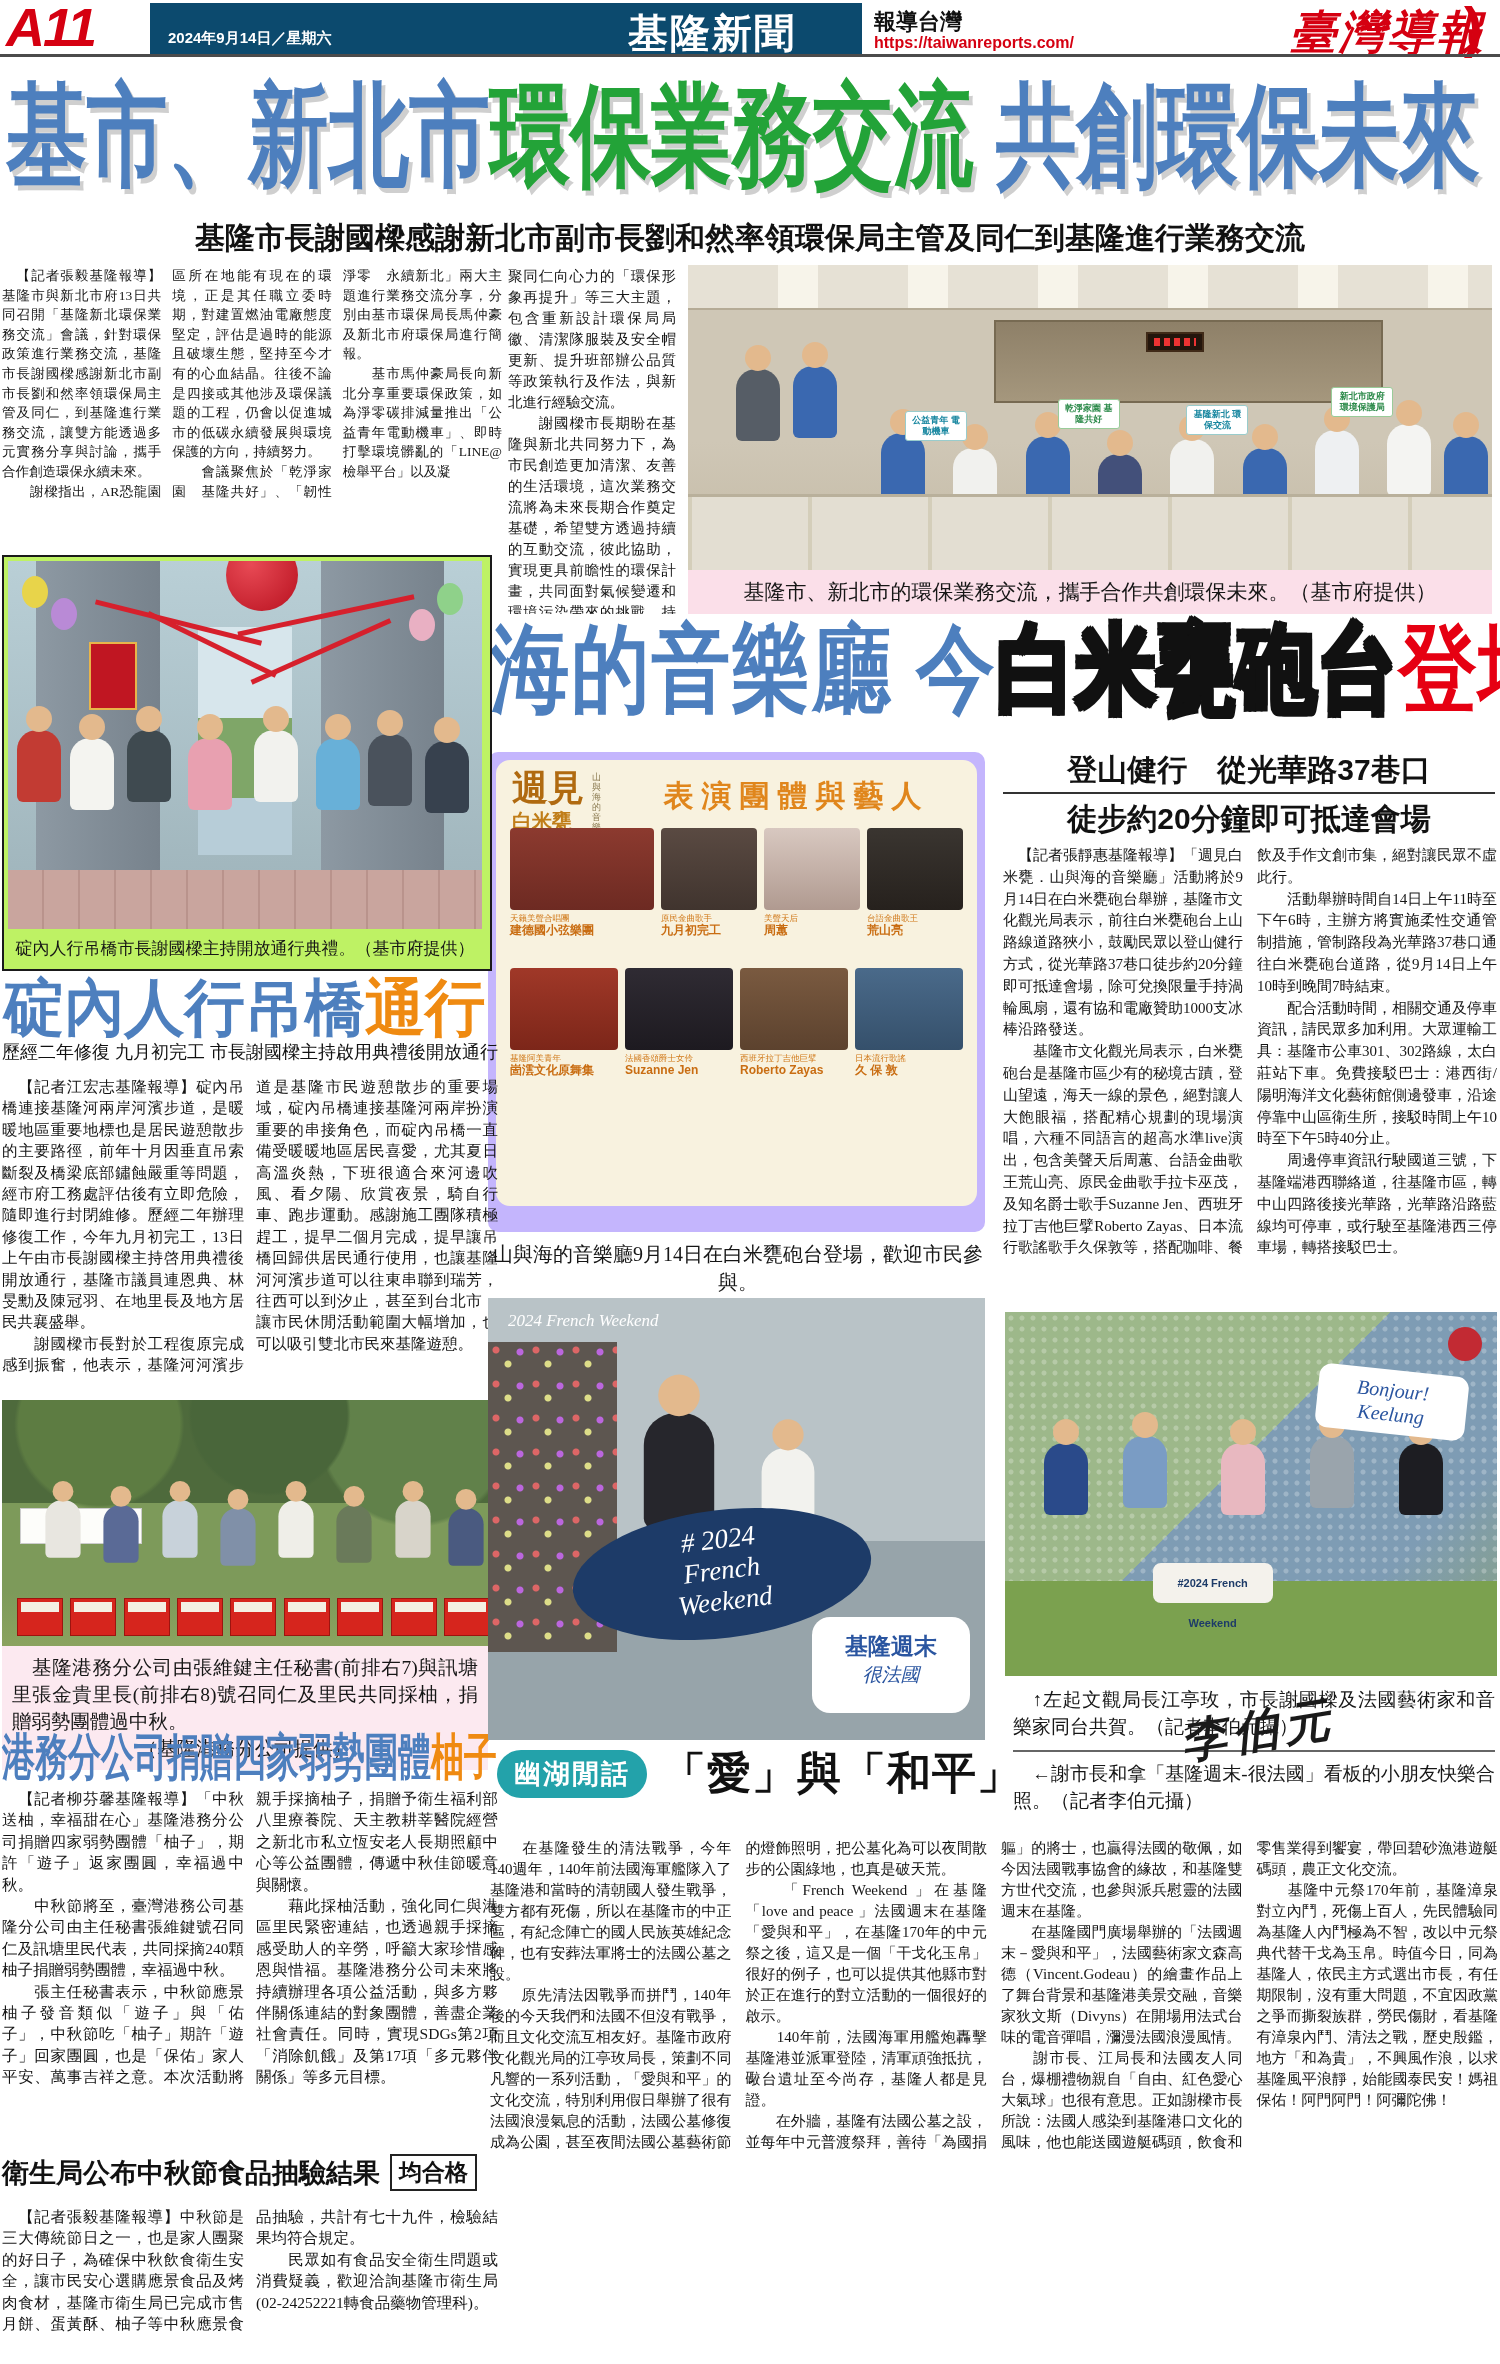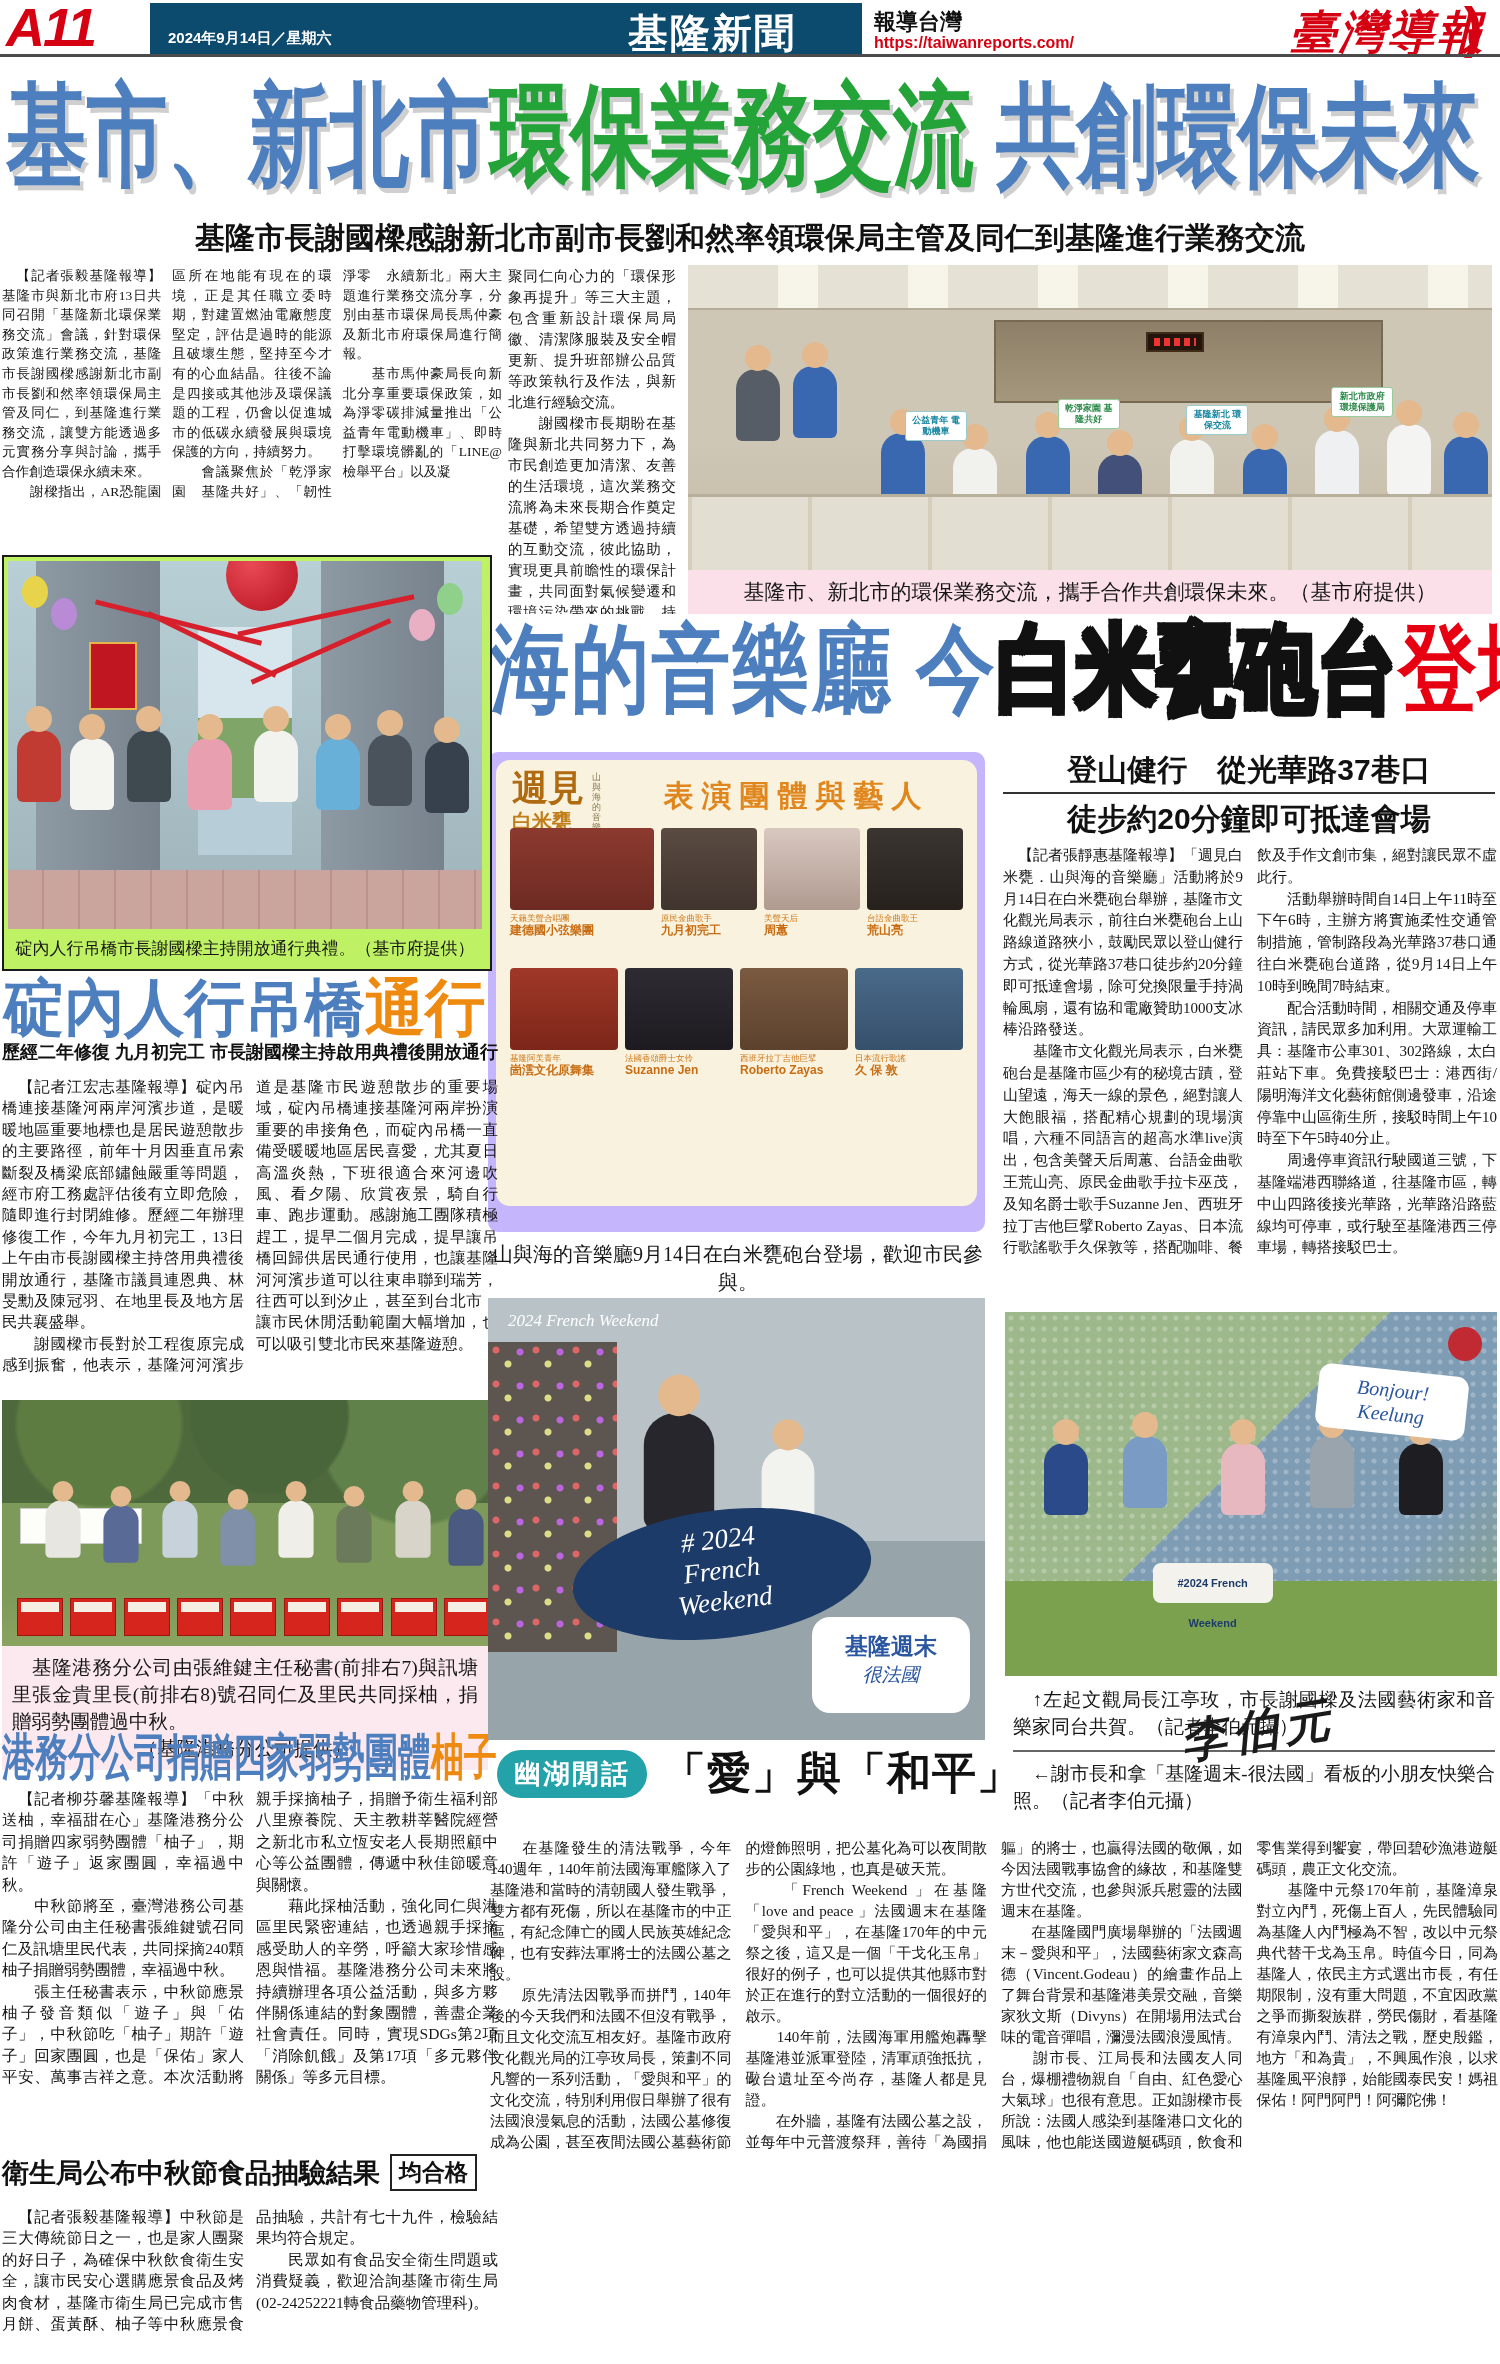--- a/index.html
+++ b/index.html
@@ -86,21 +86,21 @@
   .prow{position:absolute;left:14px;right:14px;display:flex;gap:7px}
   .pr1{top:68px}.pr2{top:208px}
   .pcell{flex:1}
   .pimg{height:82px;border-radius:4px}
   .plab1{font-size:8.5px;color:#d07818;margin-top:3px;line-height:10px}
   .plab2{font-size:12px;color:#c96d12;font-weight:800;line-height:14px}
   .postercap{left:492px;top:1240px;width:492px;font-size:20px;line-height:28px;text-align:center}
   
   .h3line{left:4px;top:966px;white-space:nowrap;font-weight:900;font-size:62px;transform:scaleX(.97);transform-origin:left top}
   .orange{color:#ef8a11}
-  .sub3{left:0;top:1040px;width:500px;text-align:center;font-size:18px;font-weight:700}
+  .sub3{left:0;top:1040px;width:500px;text-align:center;font-size:18px;font-weight:400}
   .h5line{left:2px;top:1724px;white-space:nowrap;font-weight:900;font-size:50px;transform:scaleX(.66);transform-origin:left top}
   .h6row{left:2px;top:2154px;width:498px;display:flex;align-items:center;gap:10px}
   .h6t{font-size:27px;font-weight:900;white-space:nowrap}
   .h6b{border:2.5px solid #222;font-size:23px;font-weight:900;padding:1px 7px;white-space:nowrap}
   
   .fr1{left:488px;top:1298px;width:497px;height:442px;background:linear-gradient(#b9c3c7 0 55%,#97a4aa 55% 100%)}
   .stall{position:absolute;left:0;top:10%;width:26%;height:70%;background:#5d5650;
          background-image:radial-gradient(circle at 8px 8px,#d66 3px,transparent 4px),
          radial-gradient(circle at 20px 22px,#dd8 3px,transparent 4px),radial-gradient(circle at 32px 10px,#b6d 3px,transparent 4px);
          background-size:40px 34px}

